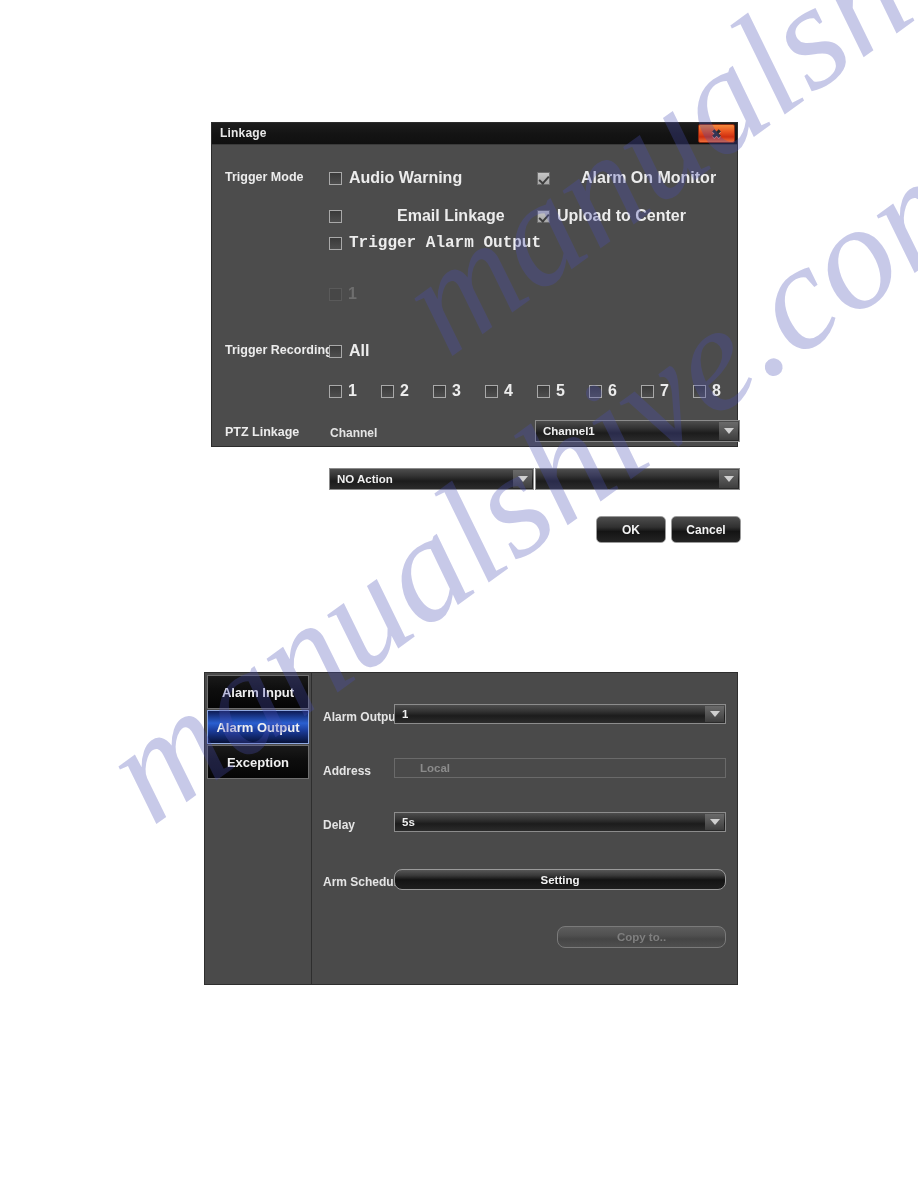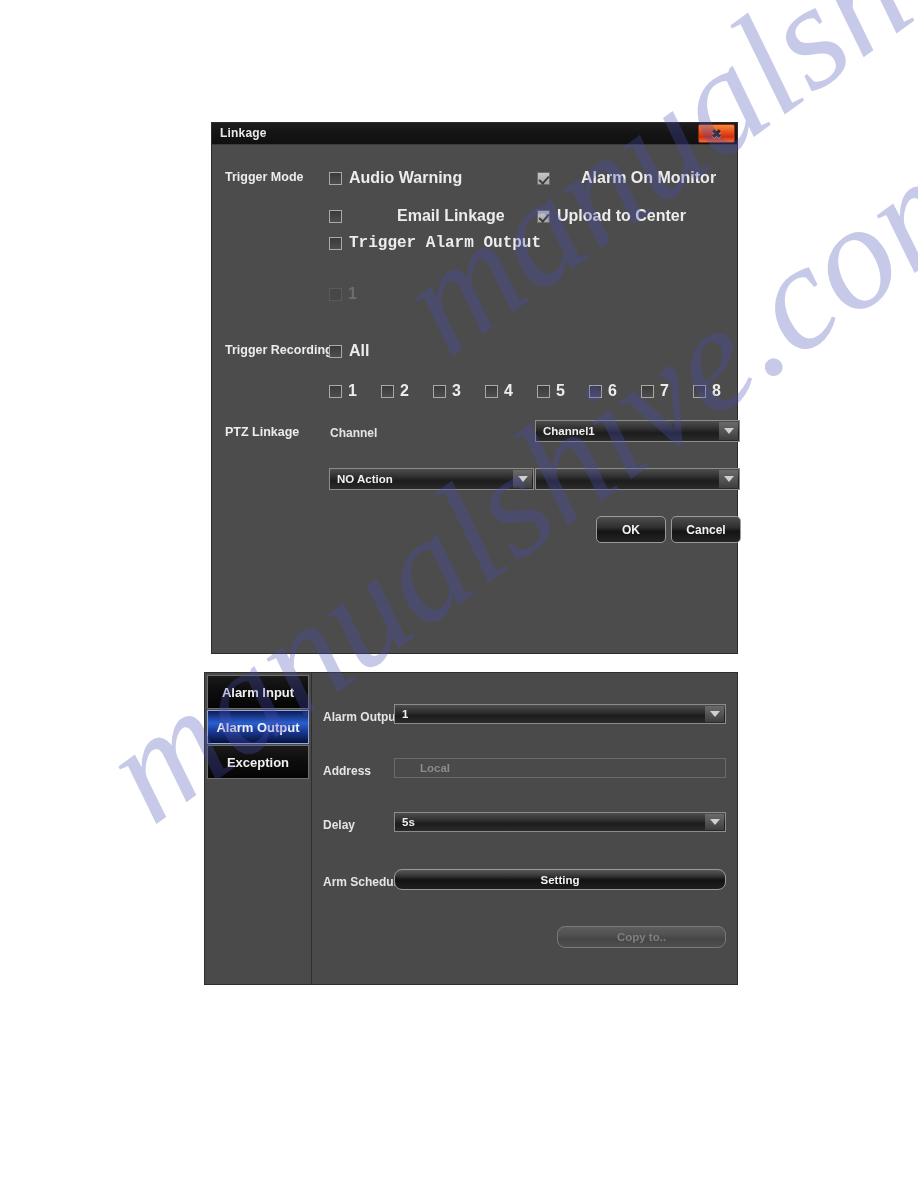--- a/index.html
+++ b/index.html
@@ -54,21 +54,21 @@
     background: #4a4a4a;
     box-sizing: border-box;
     z-index: 10;
   }
 
   
   #linkage-dialog {
     left: 211px;
     top: 122px;
     width: 527px;
-    height: 532px;
+    height: 325px;
     background: #4c4c4c;
     border: 1px solid #2c2c2c;
   }
   .titlebar {
     position: absolute;
     left: 0; top: 0;
     width: 100%;
     height: 21px;
     background: linear-gradient(to bottom, #1d1d1d 0%, #141414 50%, #101010 100%);
     border-bottom: 1px solid #3a3a3a;

